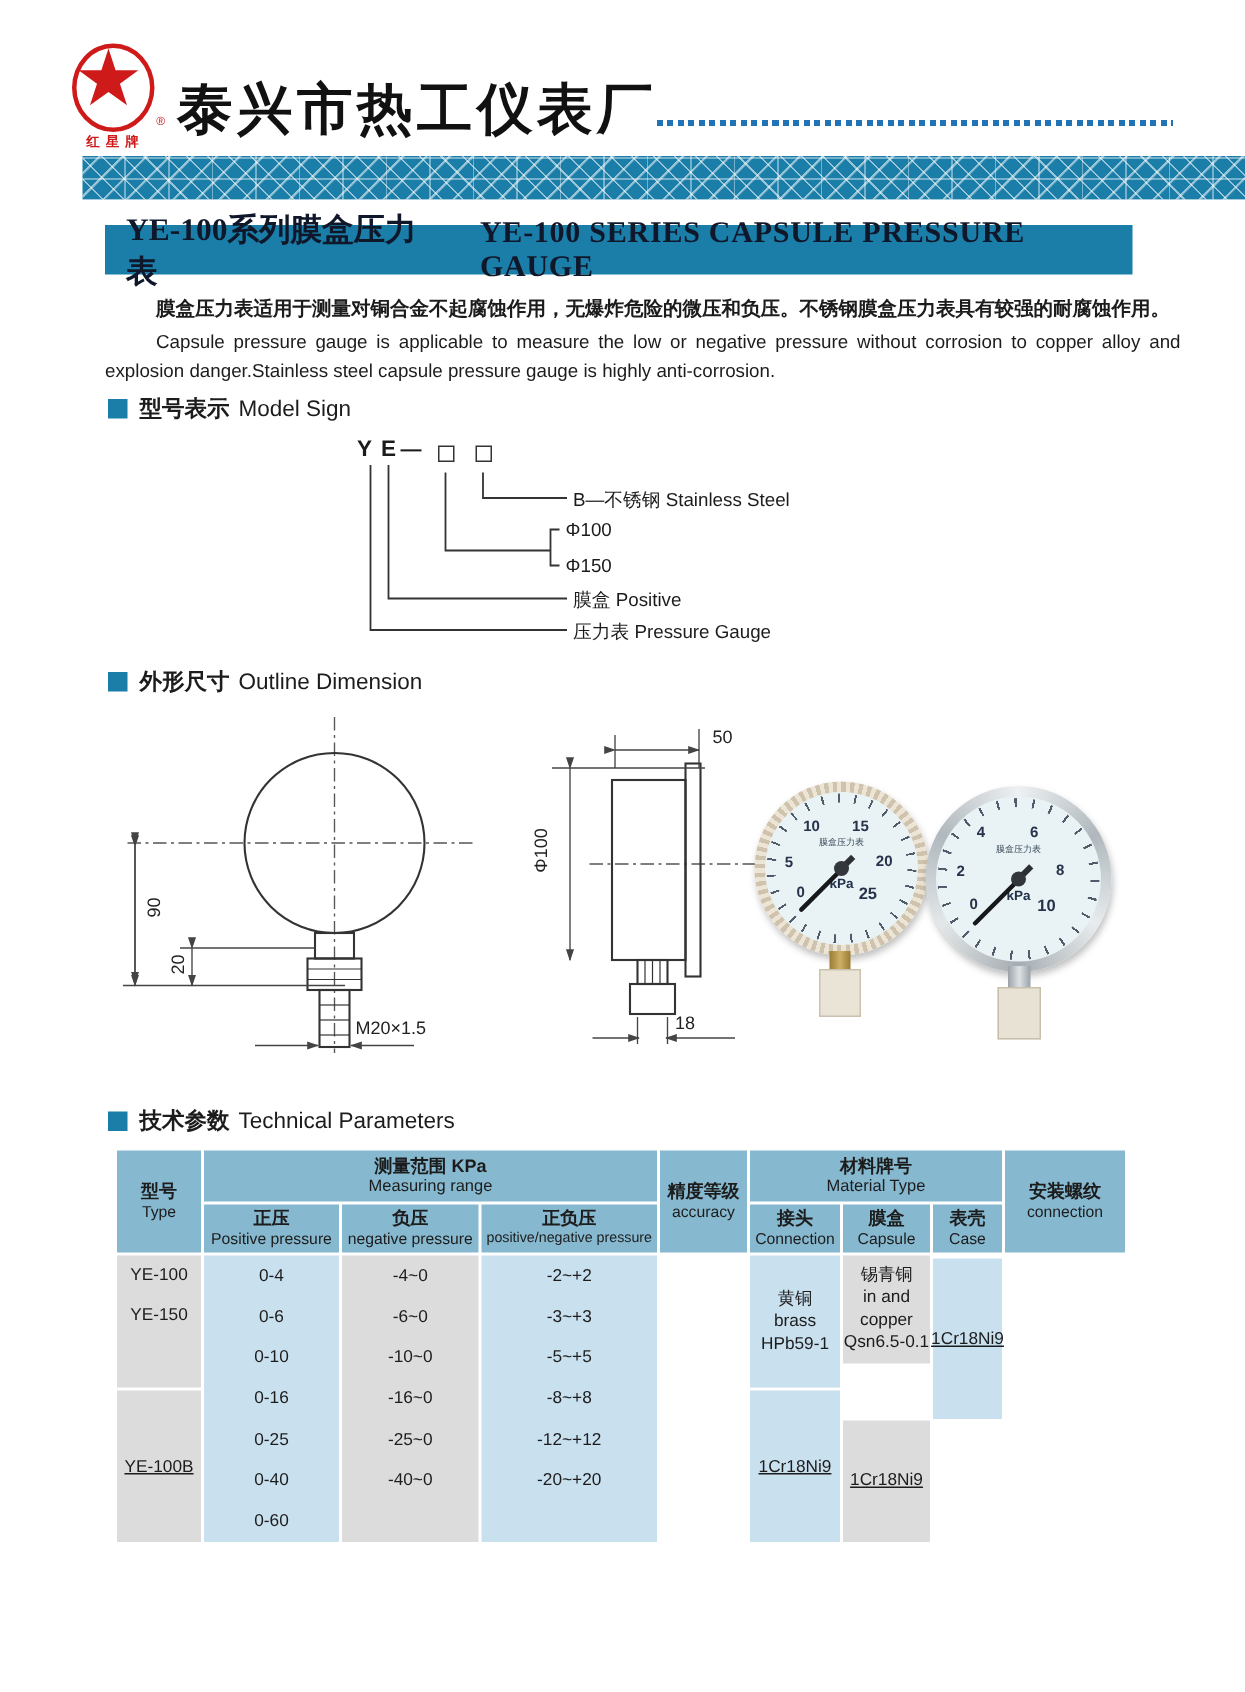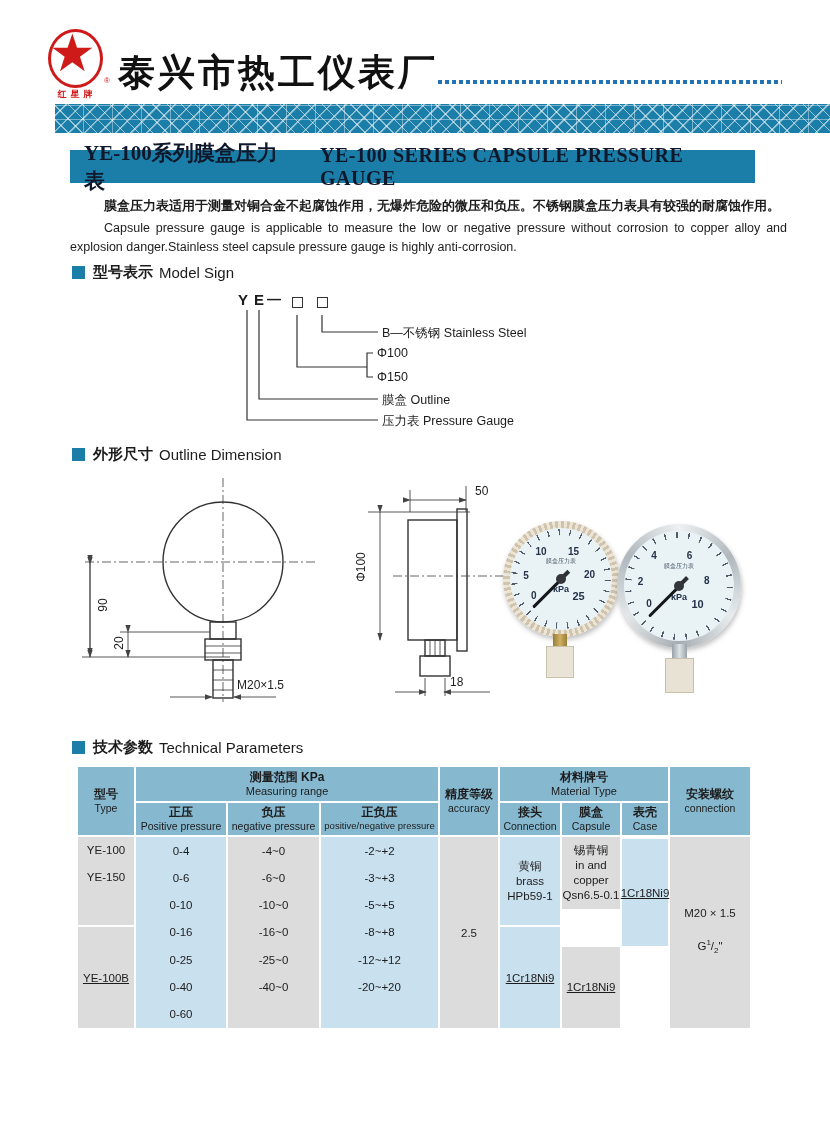--- a/index.html
+++ b/index.html
@@ -162,21 +162,21 @@
         <path d="M92,27 V44 H148"></path>
       </g>
     </svg>
     <span class="ms-prefix">YE</span>
     <span class="ms-dash">—</span>
     <span class="ms-box ms-box1"></span>
     <span class="ms-box ms-box2"></span>
     <span class="ms-label ms-l0">B—不锈钢 Stainless Steel</span>
     <span class="ms-label ms-l1">Φ100</span>
     <span class="ms-label ms-l2">Φ150</span>
-    <span class="ms-label ms-l3">膜盒 Outline</span>
+    <span class="ms-label ms-l3">膜盒 Positive</span>
     <span class="ms-label ms-l4">压力表 Pressure Gauge</span>
   </div>
 
   <div class="section sec-outline">
     <span class="sq"></span>
     <span class="zh">外形尺寸</span>
     <span class="en">Outline Dimension</span>
   </div>
 
   <svg class="drawings" width="460" height="260" viewBox="0 0 460 260">
@@ -381,25 +381,20 @@
       <div class="slots">
         <div class="slot">-2~+2</div>
         <div class="slot">-3~+3</div>
         <div class="slot">-5~+5</div>
         <div class="slot">-8~+8</div>
         <div class="slot">-12~+12</div>
         <div class="slot">-20~+20</div>
       </div>
     </div>
 
-    <div class="bstrip c5 gray">
-      <div class="center-cell" style="height:100%;">
-        <span>2.5</span>
-      </div>
-    </div>
 
     <div class="bstrip c6">
       <div class="blue split-top">
         <span>黄铜</span>
         <span>brass</span>
         <span>HPb59-1</span>
       </div>
       <div class="blue split-bot">
         <span>1Cr18Ni9</span>
       </div>
@@ -416,21 +411,15 @@
         <span>1Cr18Ni9</span>
       </div>
     </div>
 
     <div class="bstrip c8">
       <div class="blue split-bot">
         <span>1Cr18Ni9</span>
       </div>
     </div>
 
-    <div class="bstrip c9 gray">
-      <div class="center-cell" style="height:100%;">
-        <span>M20 × 1.5</span>
-        <span><span>G</span><sup>1</sup><span>/</span><sub>2</sub><span>"</span></span>
-      </div>
-    </div>
   </div>
 
 </div>
 
 </body></html>

